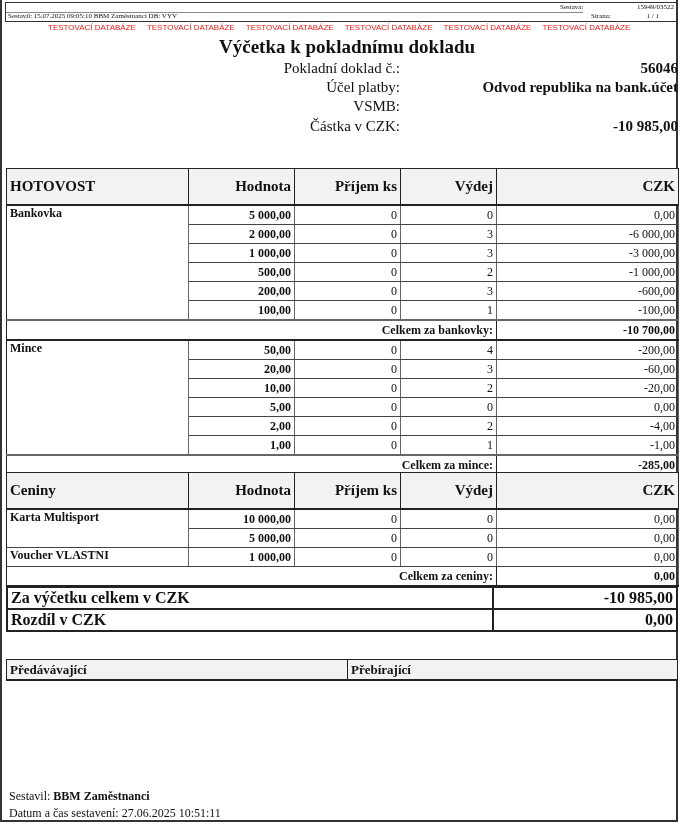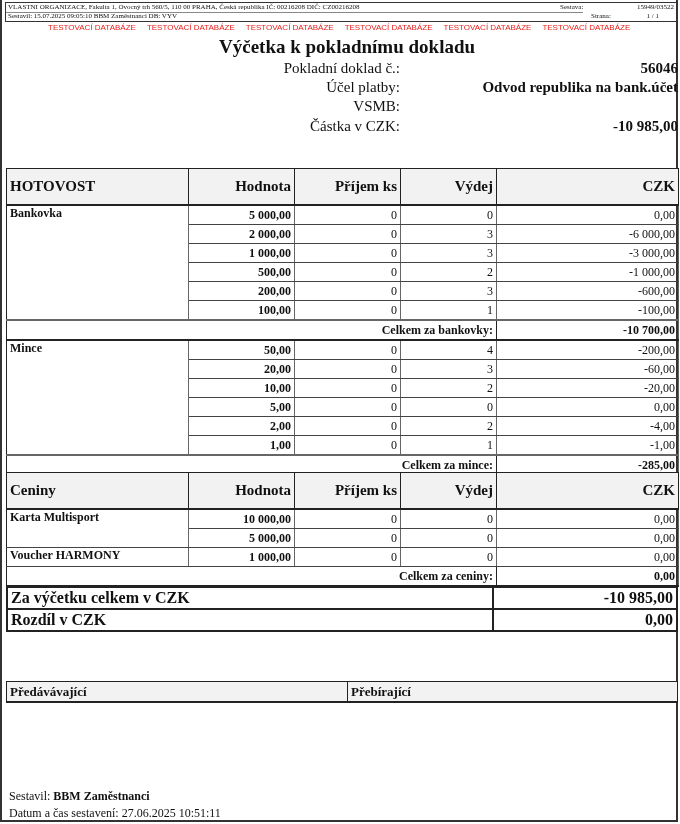--- a/index.html
+++ b/index.html
@@ -33,35 +33,34 @@
   table.grid td.cat { text-align:left; font-weight:bold; vertical-align:top; border-bottom:none; }
   table.grid td.val { font-weight:bold; }
   table.grid tr.sum td { font-weight:bold; border-top:2px solid #666; border-bottom:2px solid #222; }
   table.grid tr.sum td.lbl { text-align:right; border-right:none; }
   table.grid tr.sum td.sv { border-left:1px solid #222; }
   
   table.tot { position:absolute; left:4px; top:586px; width:672px; border-collapse:collapse; table-layout:fixed; font-size:16px; font-weight:bold; }
   table.tot td { height:20px; padding:0 3px; border:2px solid #222; }
   table.tot td.r { text-align:right; width:176px; }
   
-  table.sig { position:absolute; left:4px; top:659px; width:672px; border-collapse:collapse; table-layout:fixed; font-size:12px;margin-top:22px; }
+  table.sig { position:absolute; left:4px; top:659px; width:672px; border-collapse:collapse; table-layout:fixed; font-size:12px; }
   table.sig th { background:#f2f2f2; text-align:left; font-size:13px; font-weight:bold; height:19px; padding:0 3px; border:1px solid #222; border-bottom:2px solid #222; }
   table.sig td { height:61px; vertical-align:top; padding:2px 3px; border:1px solid #222; border-bottom:3px solid #777; font-size:10px; }
   .footer1 { position:absolute; left:7px; top:789px; font-size:12px; white-space:nowrap; }
   .footer1 b { font-weight:bold; }
   .footer2 { position:absolute; left:7px; top:806px; font-size:12px; white-space:nowrap; }
 </style>
 </head>
 <body>
 
 <div class="page">
 
   <div class="hdr">
     <div class="sep"></div>
-    <span class="l1">VLASTNI ORGANIZACE, Fakulta 1, Ovocný trh 560/5, 110 00 PRAHA, Česká republika  IČ: 00216208  DIČ: CZ00216208</span>
     <span class="l2">Sestavil: 15.07.2025 09:05:10 BBM Zaměstnanci  DB: VYV</span>
     <span class="r1k">Sestava:</span>
     <span class="r1v">15949/03522</span>
     <span class="r2k">Strana:</span>
     <span class="r2v">1 / 1</span>
   </div>
 
   <div class="testdb" style="color: rgb(232, 32, 28);">
     <span>TESTOVACÍ DATABÁZE</span><span>TESTOVACÍ DATABÁZE</span><span>TESTOVACÍ DATABÁZE</span><span>TESTOVACÍ DATABÁZE</span><span>TESTOVACÍ DATABÁZE</span><span>TESTOVACÍ DATABÁZE</span>
   </div>
@@ -214,21 +213,21 @@
         <td>0</td>
         <td>0,00</td>
       </tr>
       <tr>
         <td class="val">5 000,00</td>
         <td>0</td>
         <td>0</td>
         <td>0,00</td>
       </tr>
       <tr>
-        <td class="cat" style="border-bottom:1px solid #444;">Voucher HARMONY</td>
+        <td class="cat" style="border-bottom:1px solid #444;">Voucher VLASTNI</td>
         <td class="val">1 000,00</td>
         <td>0</td>
         <td>0</td>
         <td>0,00</td>
       </tr>
       <tr class="sum">
         <td class="lbl" colspan="4" style="border-left:1px solid #222; border-top:1px solid #444;">Celkem za ceniny:</td>
         <td class="sv" style="border-top:1px solid #444;">0,00</td>
       </tr>
     </tbody>

